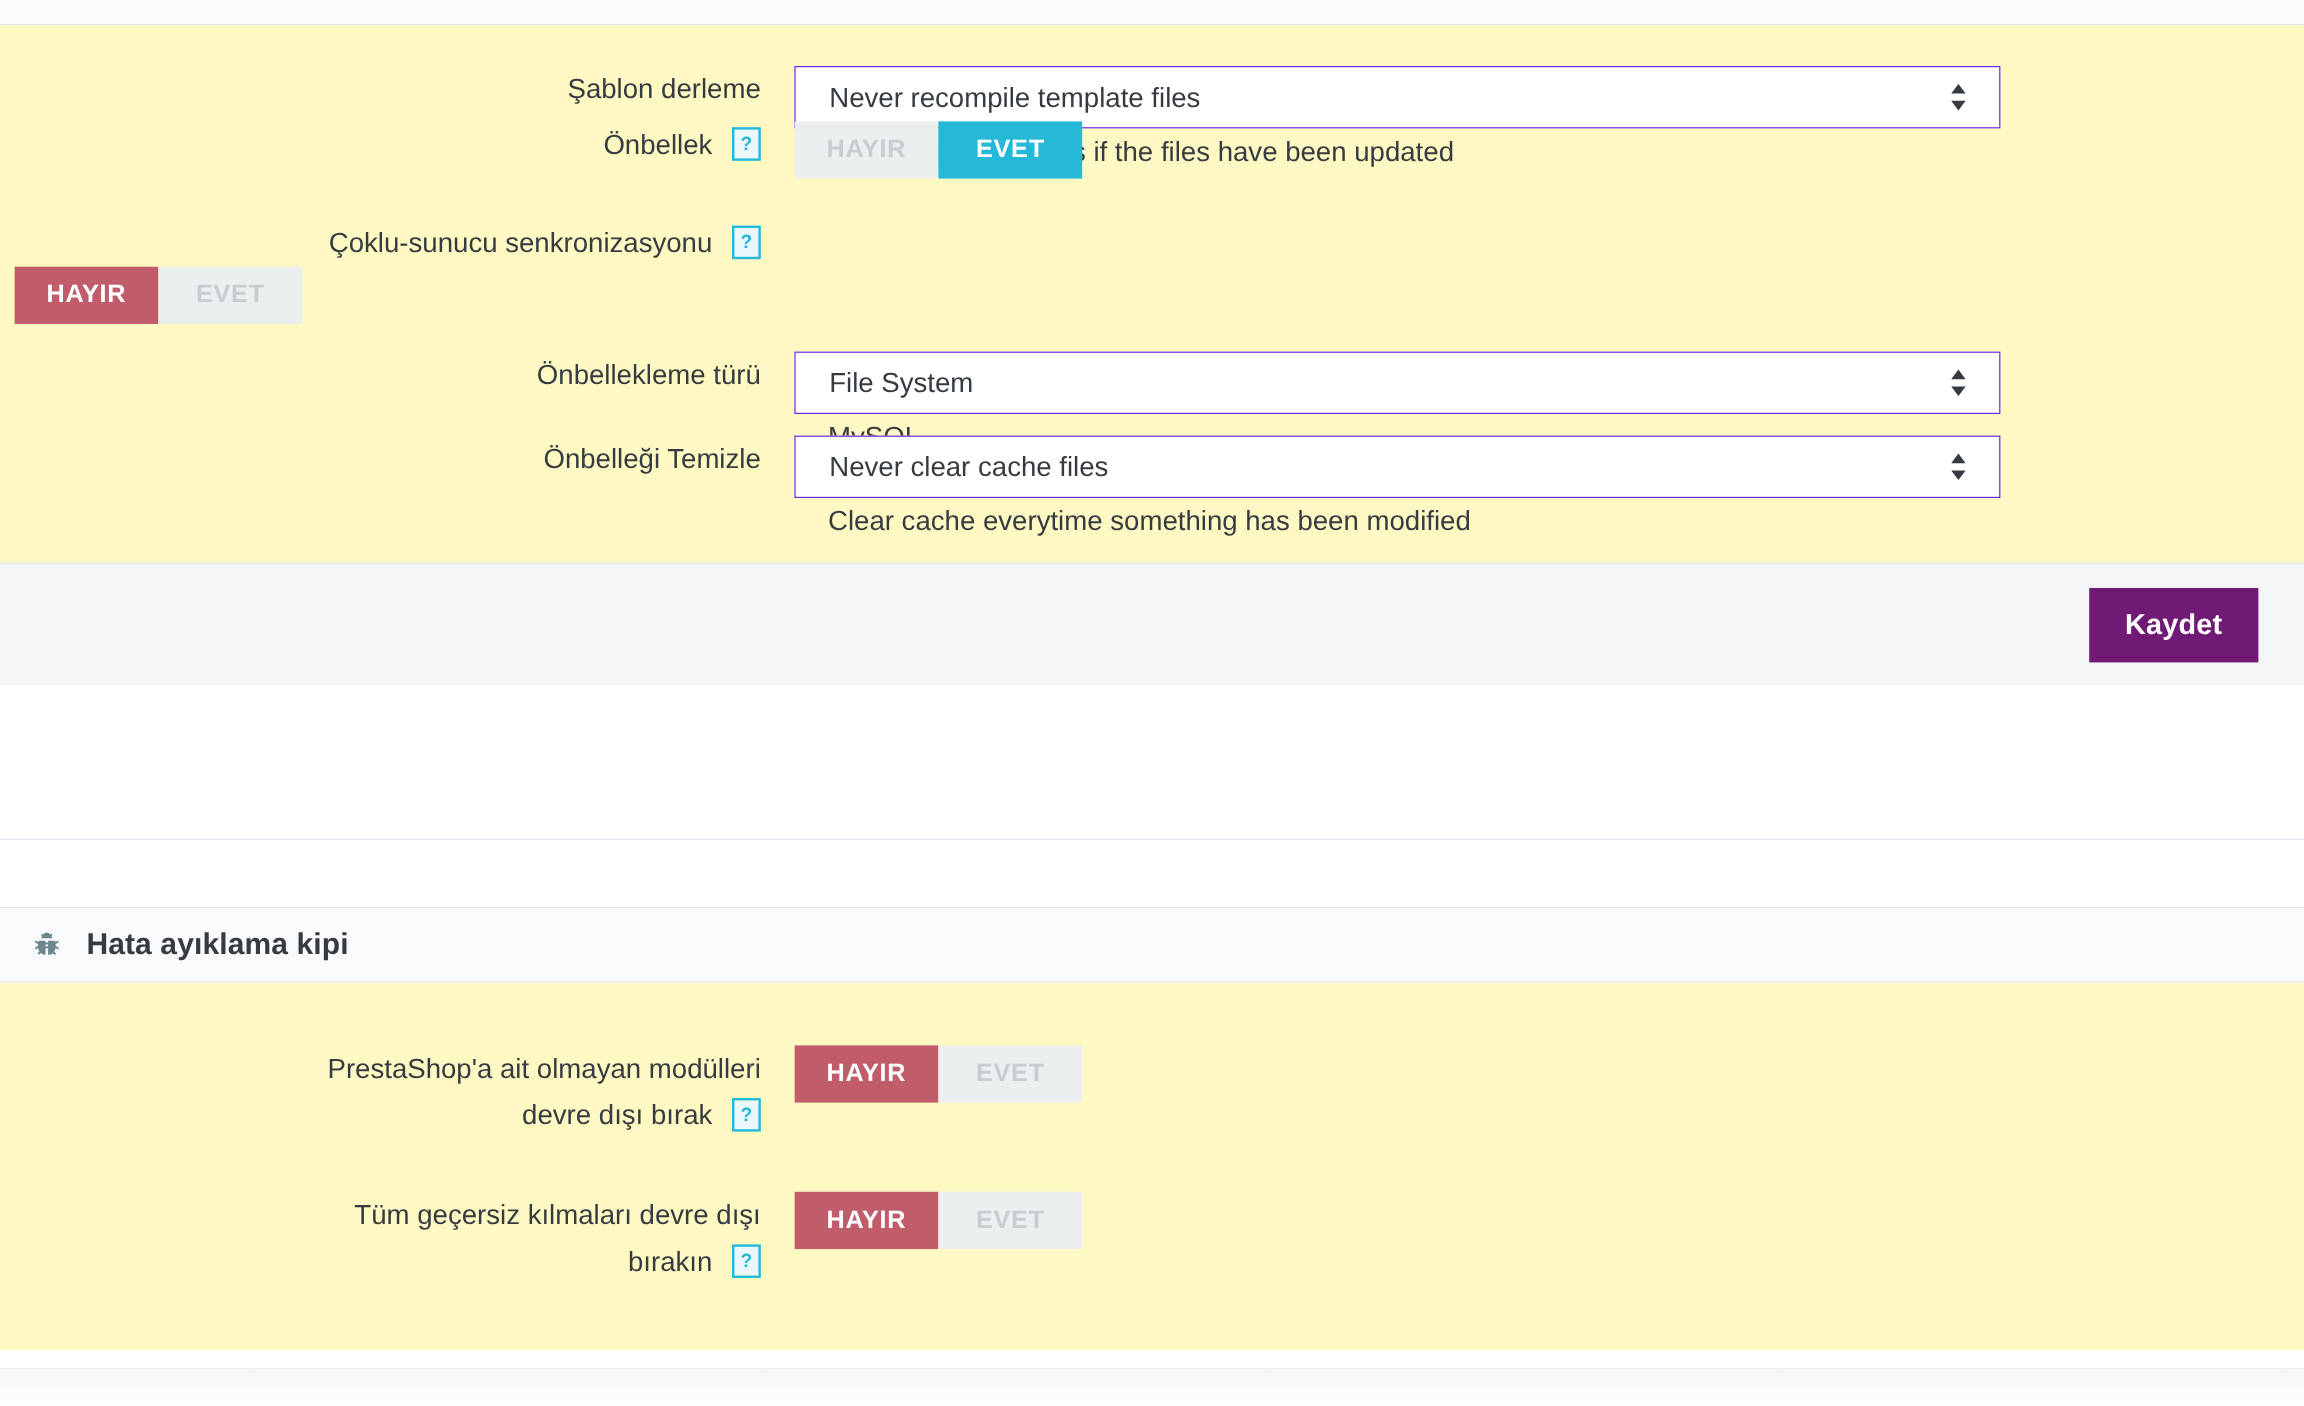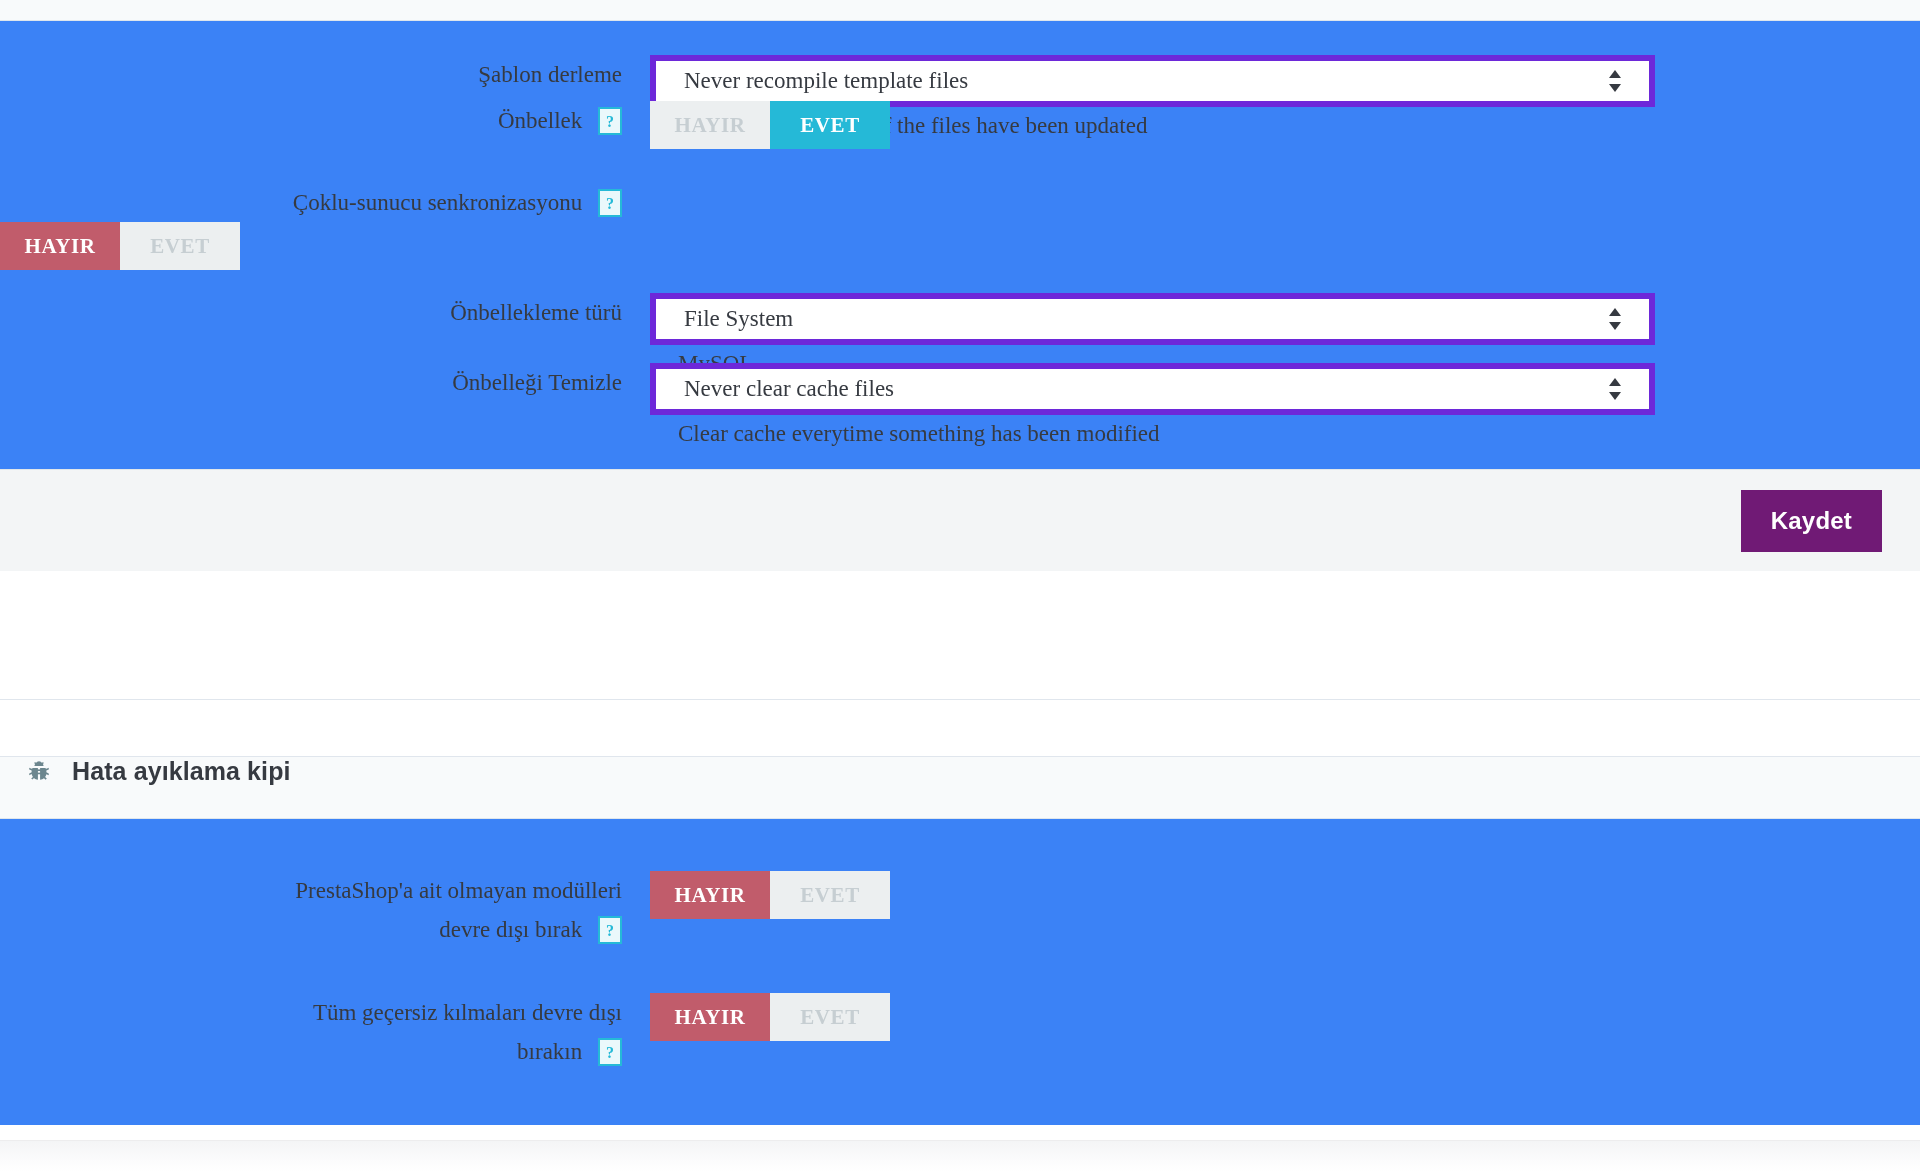--- a/index.html
+++ b/index.html
@@ -33,21 +33,21 @@
     border: 1px solid #e0e6ed;
     border-left: none;
     border-right: none;
     box-sizing: border-box;
   }
   .panel-header {
     background: #f8fafb;
     border-bottom: 1px solid #dfe6ec;
     box-sizing: border-box;
     display: flex;
-    align-items: flex-start;
+    align-items: center;
     gap: 18px;
     padding: 0 24px;
     height: 62px;
   }
   .panel-header-title {
     font-size: 25px;
     font-weight: 700;
     color: #363a41;
     letter-spacing: .1px;
     white-space: nowrap;
@@ -57,23 +57,22 @@
     align-items: center;
     justify-content: center;
     width: 30px;
     height: 30px;
     color: #6c868e;
     flex: none;
   }
   .panel-header-icon svg { display: block; }
 
   .panel-body {
-    padding: 34px 0 36px 0;
-    background: #3b82f6;
-    font-family: Liberation Serif, serif;
+    padding: 34px 0 36px 12px;
+    background: #fef9c3;
   }
 
   .panel-footer {
     background: #f3f5f6;
     border-top: 1px solid #e2e7ea;
     height: 102px;
     box-sizing: border-box;
     display: flex;
     align-items: center;
     justify-content: flex-end;
@@ -124,21 +123,21 @@
   .select-stack {
     position: relative;
     width: 1005px;
   }
   .select-box {
     position: relative;
     z-index: 2;
     box-sizing: border-box;
     width: 1005px;
     height: 52px;
-    border: 6px solid #6d28d9;
+    border: 1px solid #6d28d9;
     background: #ffffff;
     display: flex;
     align-items: center;
     padding: 0 44px 0 28px;
     font-size: 23px;
     color: #363a41;
   }
   .select-arrows {
     position: absolute;
     right: 26px;

